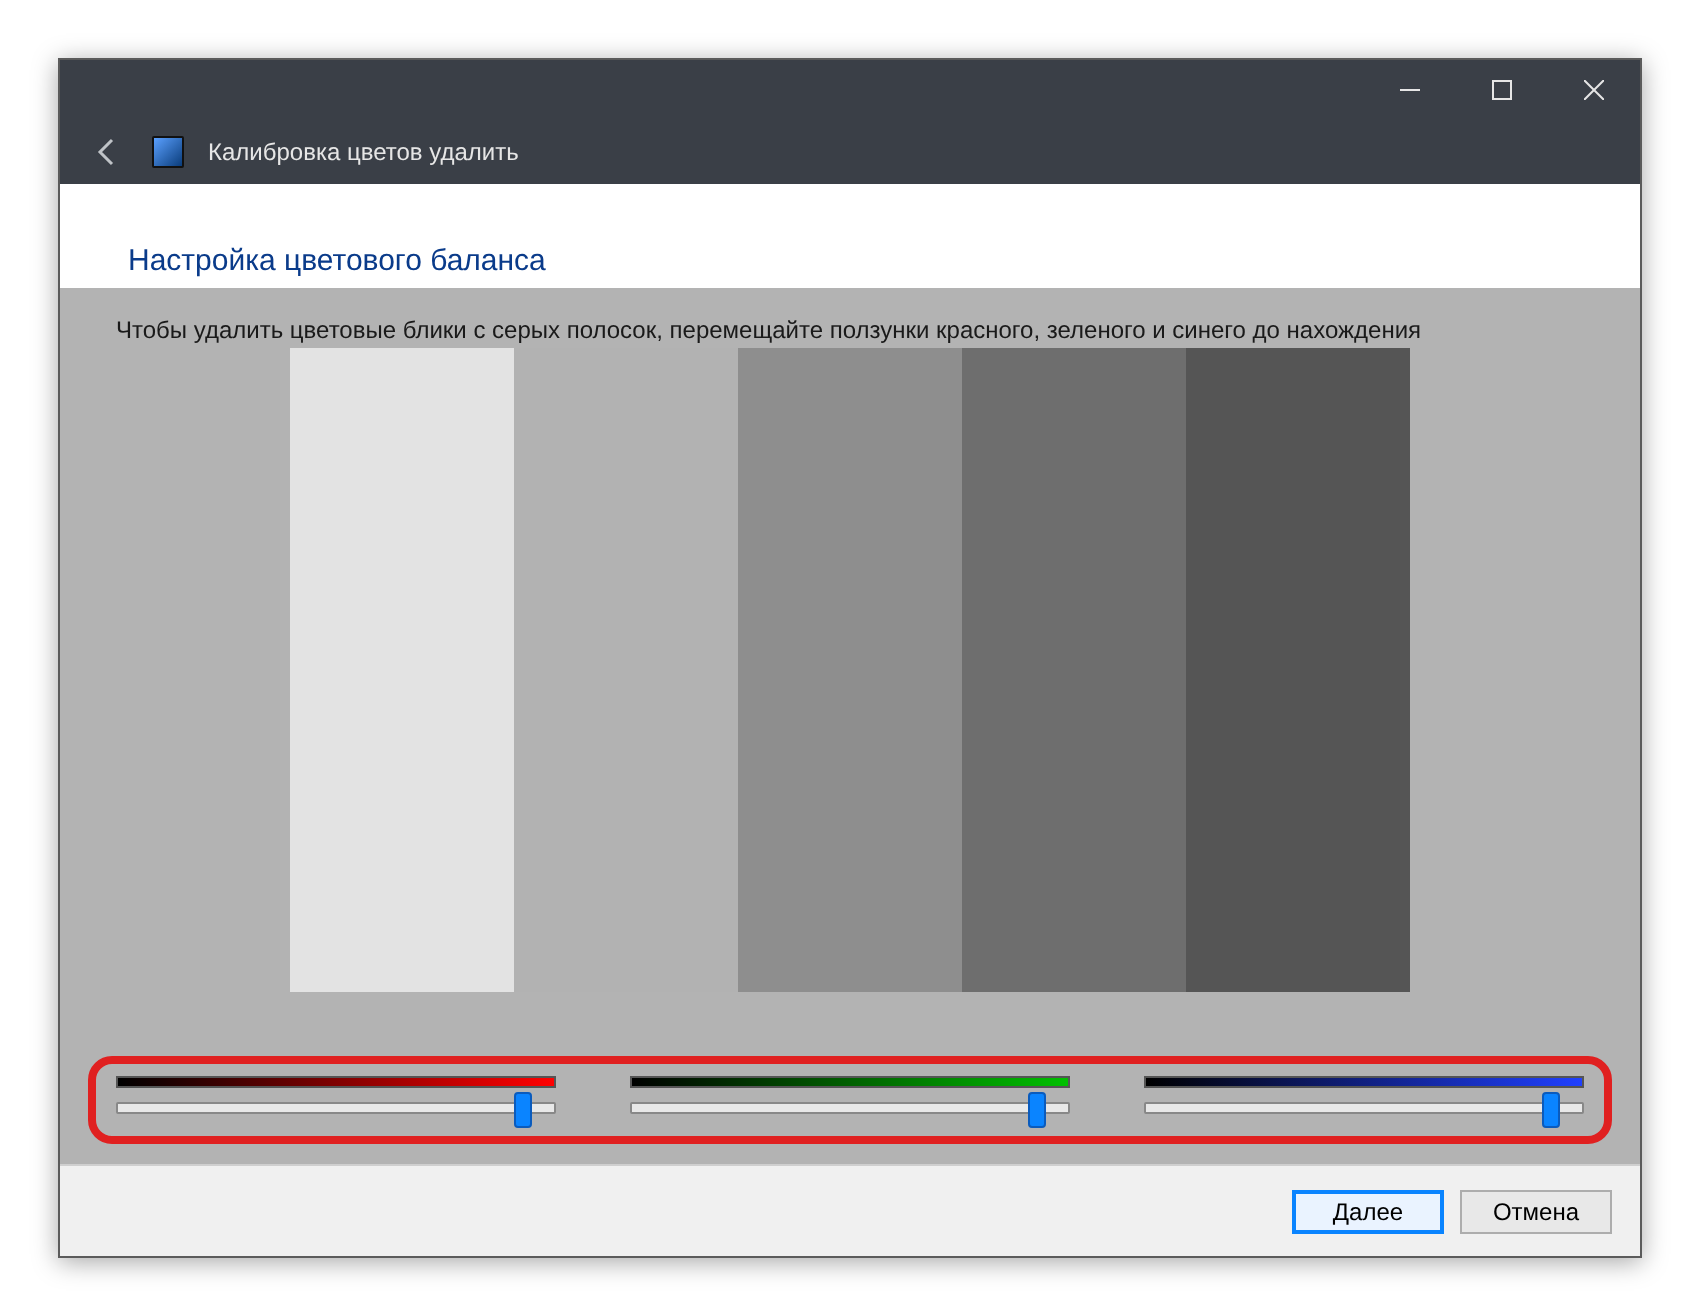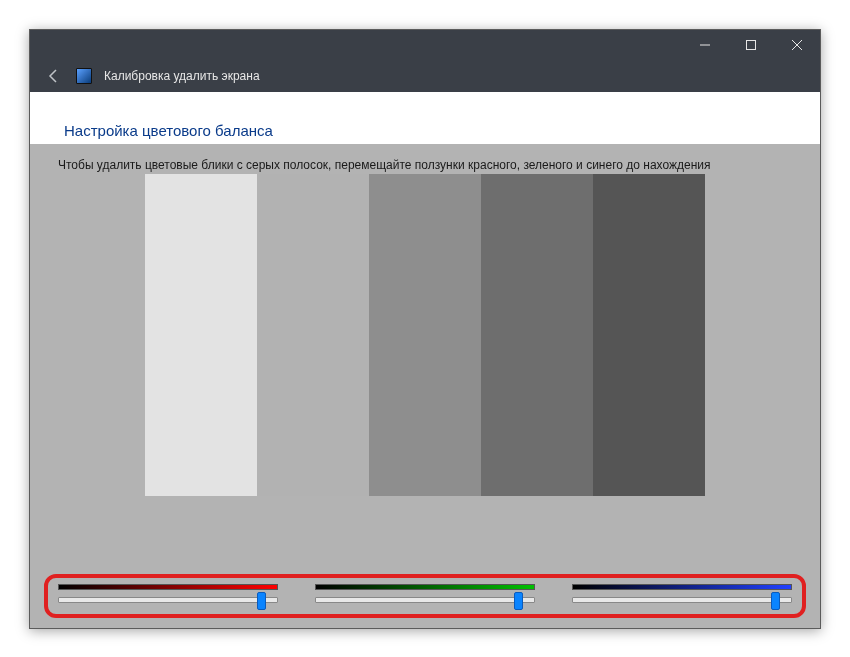--- a/index.html
+++ b/index.html
@@ -188,21 +188,21 @@
     </div>
   </div>
 
   <div class="navbar">
     <div class="back-arrow">
       <svg width="16" height="16">
           <polyline points="10,2 4,8 10,14"></polyline>
         </svg>
     </div>
     <div class="app-icon"></div>
-    <span>Калибровка удалить экрана</span>
+    <span>Калибровка цветов удалить</span>
   </div>
 
   <div class="header-strip">
     <div class="title">Настройка цветового баланса</div>
   </div>
 
   <div class="content">
     <div class="instruction">Чтобы удалить цветовые блики с серых полосок, перемещайте ползунки красного, зеленого и синего до нахождения</div>
 
     <div class="bars">
@@ -225,14 +225,18 @@
         <div class="thumb"></div>
       </div>
       <div class="slider-block blue">
         <div class="grad"></div>
         <div class="track"></div>
         <div class="thumb"></div>
       </div>
     </div>
   </div>
 
+  <div class="footer">
+    <button class="primary">Далее</button>
+    <button>Отмена</button>
+  </div>
 
 </div>
 
 </body></html>

